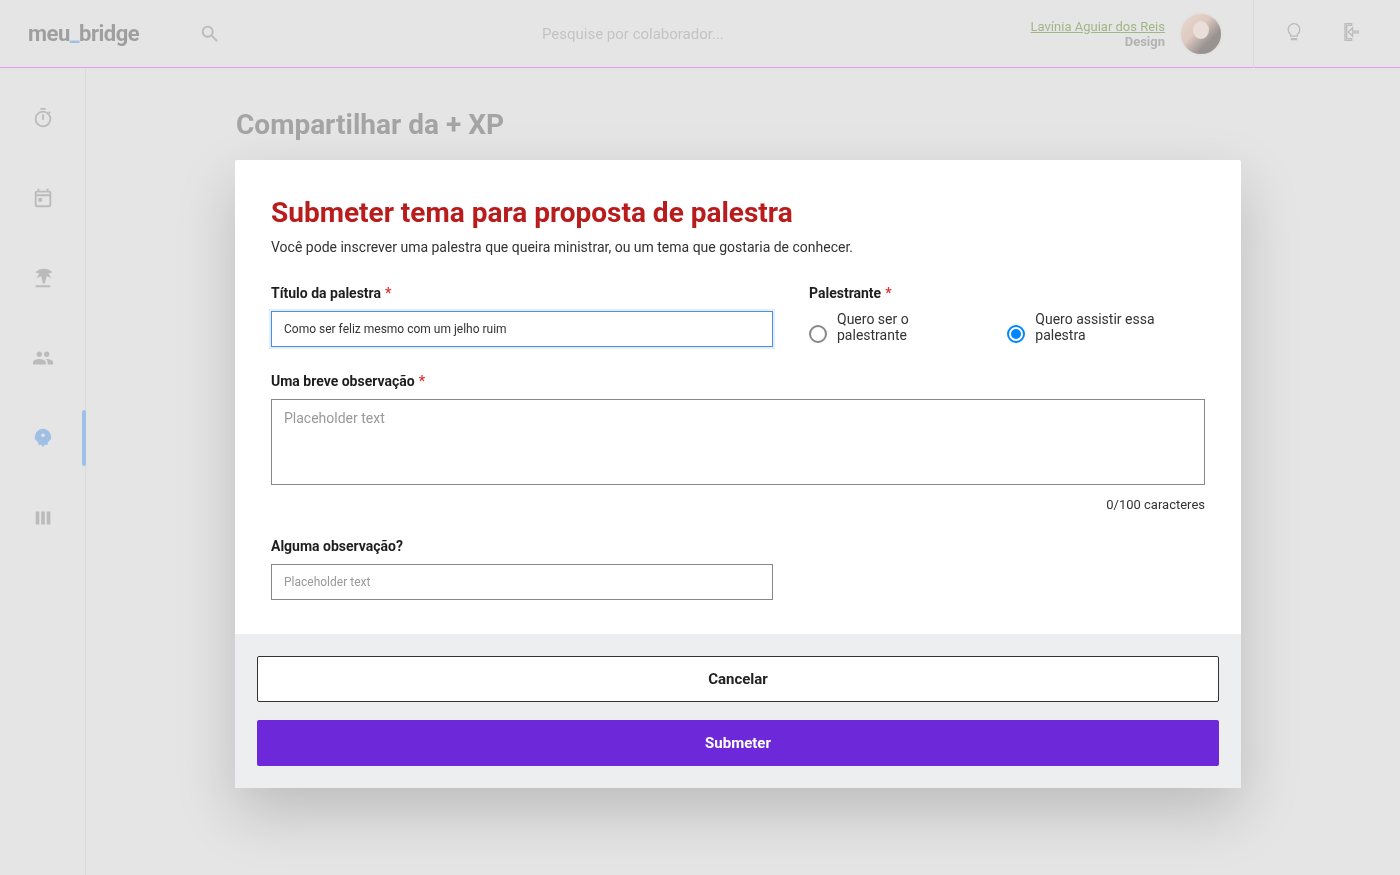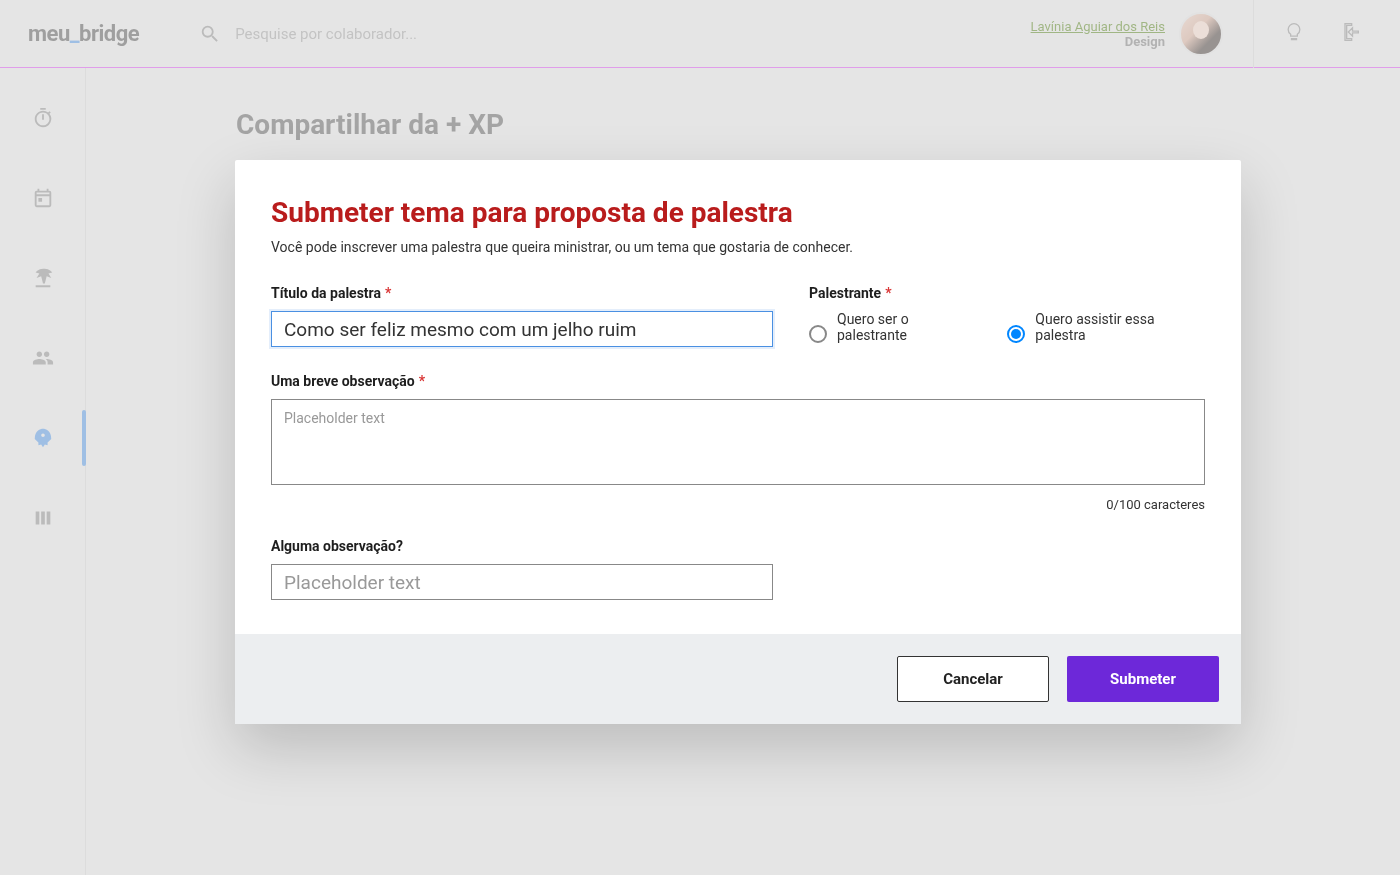--- a/index.html
+++ b/index.html
@@ -27,20 +27,21 @@
       color: #4a4a4a;
       letter-spacing: -0.5px;
       margin-right: 60px;
     }
     .logo .underscore { color: #4a90e2; }
     .search-wrap {
       display: flex;
       align-items: center;
       flex: 1;
       gap: 14px;
+      text-align: center;
     }
     .search-icon svg { display: block; }
     .search-placeholder {
       color: #999;
       font-size: 15px;
       flex: 1;
     }
     .user-block {
       display: flex;
       align-items: center;
@@ -167,21 +168,21 @@
       color: #1e1e1e;
       margin-bottom: 10px;
       display: block;
     }
     .required { color: #d93636; margin-left: 4px; }
     .text-input {
       width: 100%;
       height: 36px;
       border: 1px solid #888;
       padding: 0 12px;
-      font-size: 19px;
+      font-size: 12px;
       color: #333;
       font-family: inherit;
       outline: none;
     }
     .text-input.focused { border-color: #4a90e2; box-shadow: 0 0 0 2px rgba(74,144,226,0.15); }
     .text-input::placeholder { color: #999; }
     .textarea {
       width: 100%;
       height: 86px;
       border: 1px solid #888;
@@ -229,20 +230,21 @@
       font-size: 14px;
       color: #333;
     }
     .full-width { width: 100%; }
     .modal-footer {
       background: #eceef0;
       padding: 22px 22px;
       display: flex;
       justify-content: flex-end;
       gap: 18px;
+      flex-direction: column;
     }
     .btn {
       min-width: 152px;
       height: 46px;
       font-size: 15px;
       font-weight: 700;
       border-radius: 2px;
       cursor: pointer;
       font-family: inherit;
     }

